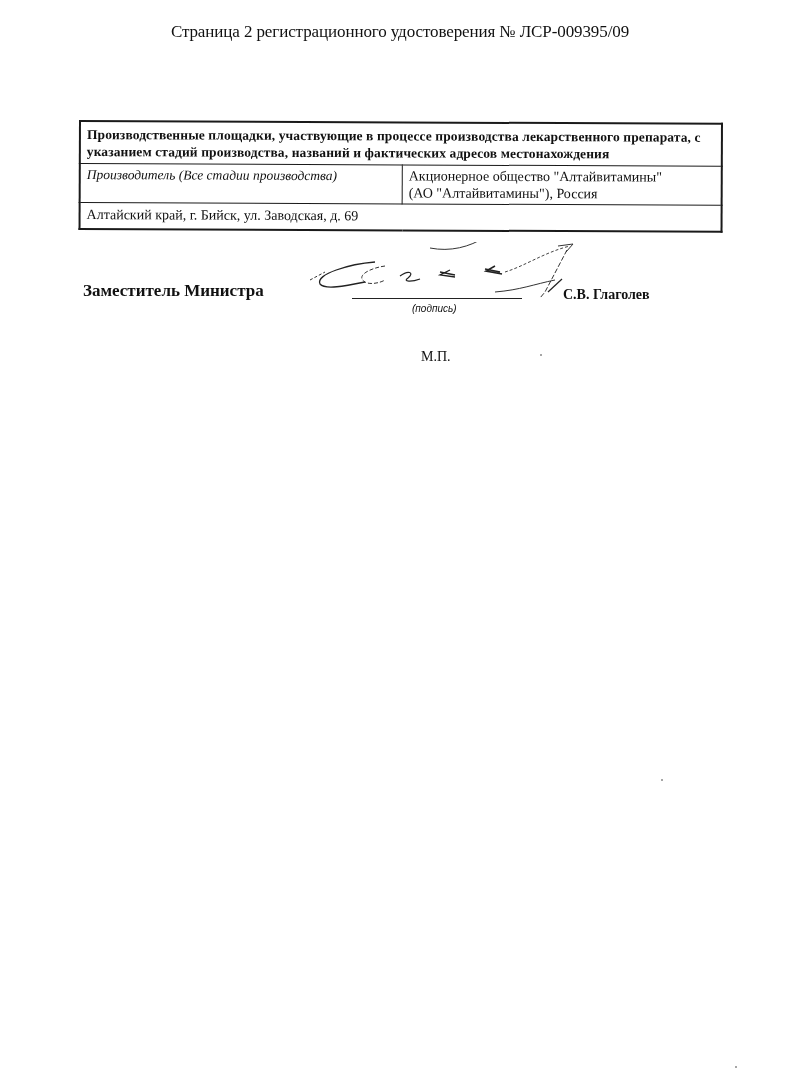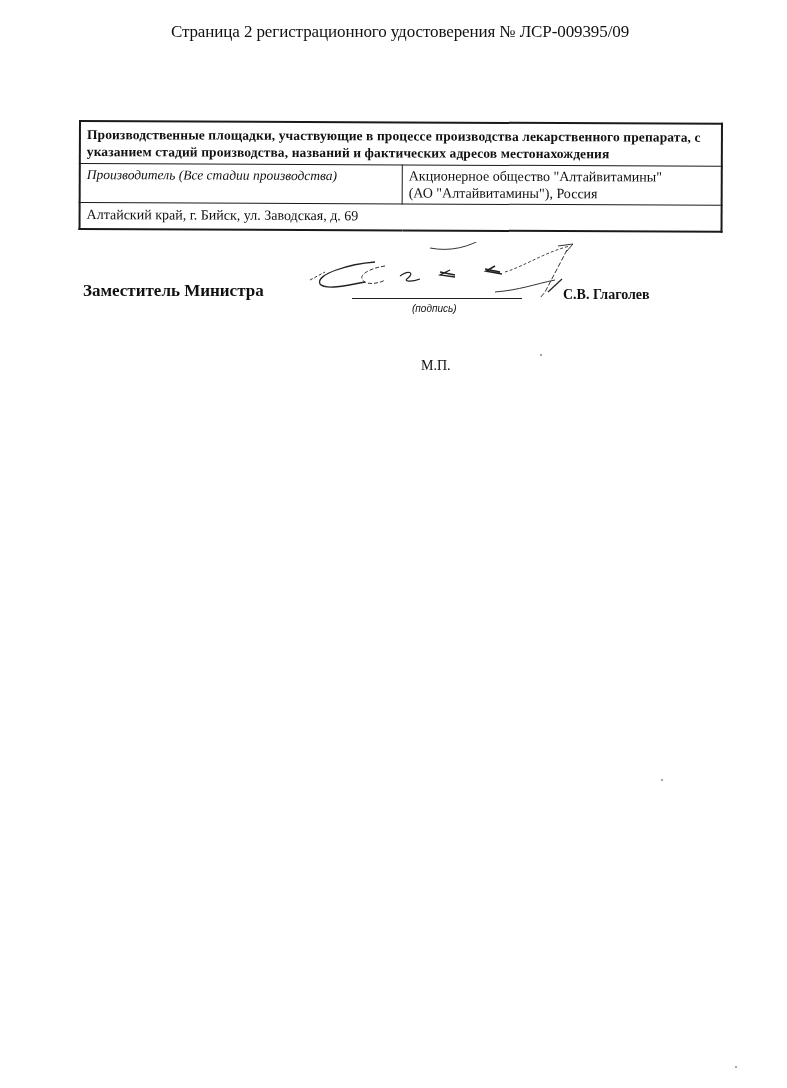--- a/index.html
+++ b/index.html
@@ -103,21 +103,20 @@
       left: 290px;
       top: -8px;
       width: 300px;
       height: 80px;
     }
     .stamp-label {
       position: absolute;
       left: 421px;
       top: 349px;
       font-size: 14px;
-      margin-top: 9px;
     }
     .speck {
       position: absolute;
       width: 2px;
       height: 2px;
       background: #888;
       border-radius: 1px;
     }
   </style>
 </head>

